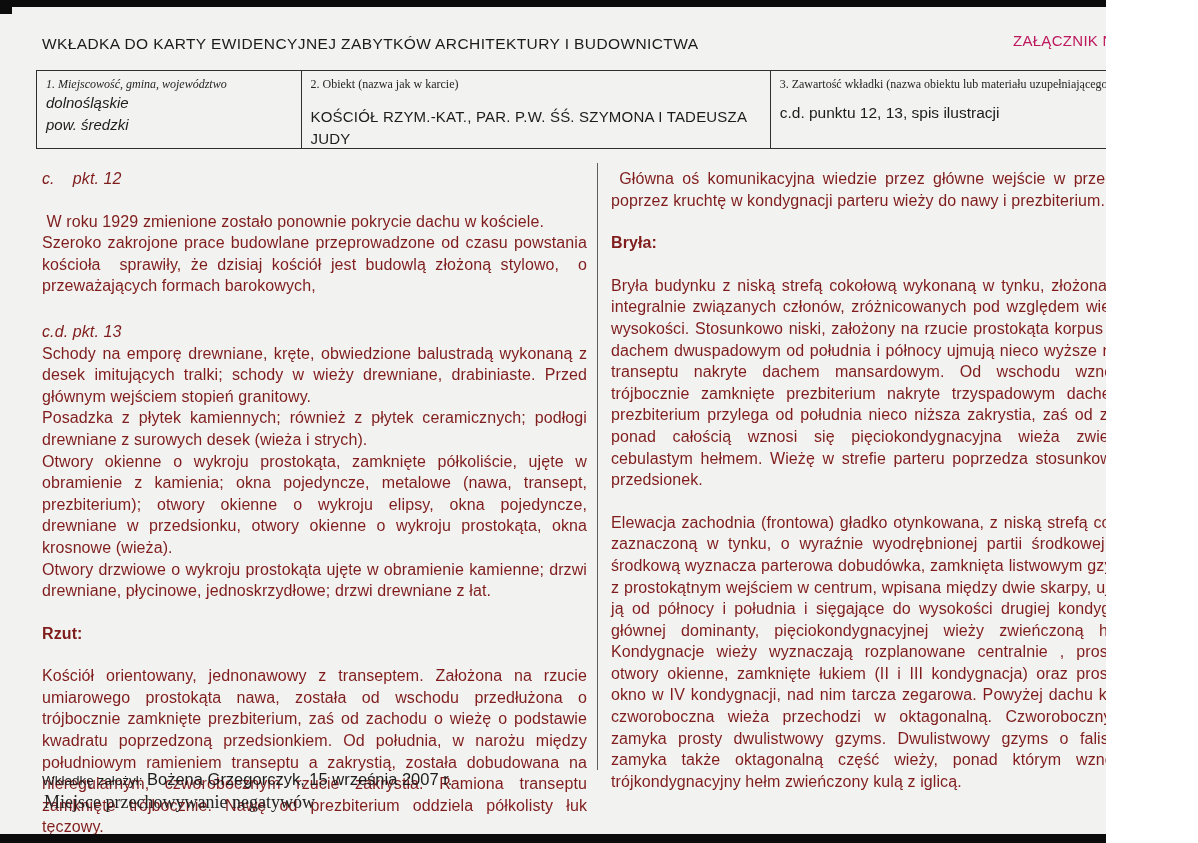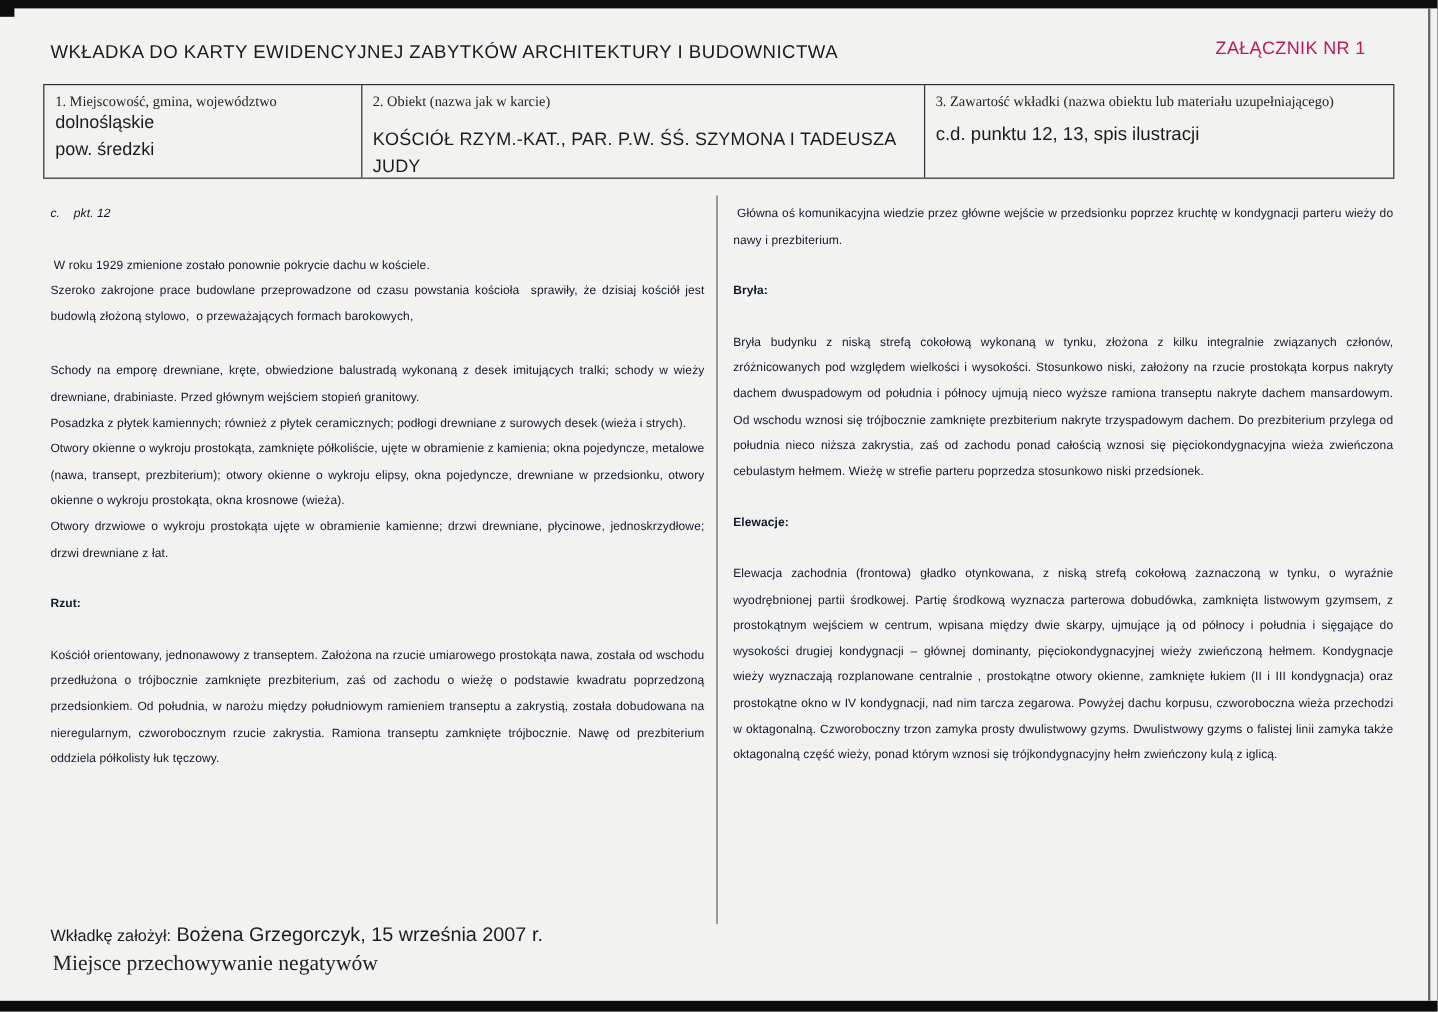--- a/index.html
+++ b/index.html
@@ -1,20 +1,20 @@
 <!DOCTYPE html>
 <html><head>
 <meta charset="utf-8">
 <style>
   * { margin:0; padding:0; box-sizing:border-box; }
   html,body { width:1198px; height:843px; }
   body { font-family:"Liberation Sans","DejaVu Sans",sans-serif; }
 
   .stage {
-    position:relative; width:1198px; height:843px;
+    position:relative; width:1106px; height:843px;
     background:#0c0c0c; overflow:hidden;
   }
   .paper {
     position:absolute; left:0; top:7px; width:1198px; height:827px;
     background:#f2f2f0; color:#1c1c1c; overflow:hidden;
   }
   .corner-tl { position:absolute; left:0; top:0; width:12px; height:14px; background:#0c0c0c; z-index:3; }
   .right-edge { position:absolute; left:1190px; top:7px; width:2px; height:827px; background:#6a6a6a; z-index:3; }
 
   .hdr-title {
@@ -25,38 +25,38 @@
     position:absolute; right:60px; top:25px;
     font-size:15px; letter-spacing:0.3px; color:#be185d;
   }
 
   .ident-table {
     position:absolute; left:36px; top:63px; width:1126px; height:79px;
     display:flex; border:1px solid #2f2f2f; background:transparent;
   }
   .cell { padding:4px 9px 4px 9px; overflow:hidden; }
   .cell + .cell { border-left:1px solid #2f2f2f; }
-  .c1 { width:264px; }
+  .c1 { width:264px;font-style:italic; }
   .c2 { width:470px; }
   .c3 { width:392px; }
   .cell-label {
     font-family:"Liberation Serif","DejaVu Serif",serif;
     font-size:12px; color:#242424; margin-top:2px;
   }
   .cell-line { font-size:15px; line-height:21.5px; }
   .c2 .cell-value { font-size:15px; line-height:22px; margin-top:14px; letter-spacing:0.2px; }
   .c3 .cell-value { font-size:15.5px; margin-top:12px; }
 
   .col { position:absolute; top:161px; }
   .col-left  { left:42px;  width:545px; }
   .col-right { left:611px; width:550px; }
   .divider { position:absolute; left:597px; top:156px; width:1px; height:607px; background:#5f5f5f; }
 
   .blk {
-    font-size:10px; line-height:21.6px; color:#0f172a;
+    font-size:16px; line-height:21.6px; color:#7f1d1d;
     text-align:justify; white-space:pre-wrap;
     margin-bottom:21px; letter-spacing:0.1px;
   }
   .blk.italic { font-style:italic; text-align:left; }
   .blk.bold   { font-weight:bold; text-align:left; }
   .blk.tight  { margin-bottom:0; }
   .blk.gap-lg { margin-bottom:24px; }
 
   .footer { position:absolute; left:42px; top:763px; }
   .f-label { font-size:13.5px; }
@@ -88,35 +88,35 @@
       <div class="cell c3">
         <div class="cell-label">3. Zawartość wkładki (nazwa obiektu lub materiału uzupełniającego)</div>
         <div class="cell-value">c.d. punktu 12, 13, spis ilustracji</div>
       </div>
     </div>
 
     <div class="col col-left">
       <div class="blk italic">c.    pkt. 12</div>
       <div class="blk para gap-lg"> W roku 1929 zmienione zostało ponownie pokrycie dachu w kościele.
 Szeroko zakrojone prace budowlane przeprowadzone od czasu powstania kościoła  sprawiły, że dzisiaj kościół jest budowlą złożoną stylowo,  o przeważających formach barokowych,</div>
+      <div class="blk italic tight">c.d. pkt. 13</div>
       <div class="blk para">Schody na emporę drewniane, kręte, obwiedzione balustradą wykonaną z desek imitujących tralki; schody w wieży drewniane, drabiniaste. Przed głównym wejściem stopień granitowy.
 Posadzka z płytek kamiennych; również z płytek ceramicznych; podłogi drewniane z surowych desek (wieża i strych).
 Otwory okienne o wykroju prostokąta, zamknięte półkoliście, ujęte w obramienie z kamienia; okna pojedyncze, metalowe (nawa, transept, prezbiterium); otwory okienne o wykroju elipsy, okna pojedyncze, drewniane w przedsionku, otwory okienne o wykroju prostokąta, okna krosnowe (wieża).
 Otwory drzwiowe o wykroju prostokąta ujęte w obramienie kamienne; drzwi drewniane, płycinowe, jednoskrzydłowe; drzwi drewniane z łat.</div>
       <div class="blk bold">Rzut:</div>
       <div class="blk para">Kościół orientowany, jednonawowy z transeptem. Założona na rzucie umiarowego prostokąta nawa, została od wschodu przedłużona o trójbocznie zamknięte prezbiterium, zaś od zachodu o wieżę o podstawie kwadratu poprzedzoną przedsionkiem. Od południa, w narożu między południowym ramieniem transeptu a zakrystią, została dobudowana na nieregularnym, czworobocznym rzucie zakrystia. Ramiona transeptu zamknięte trójbocznie. Nawę od prezbiterium oddziela półkolisty łuk tęczowy.</div>
     </div>
 
     <div class="divider"></div>
 
     <div class="col col-right">
       <div class="blk para"> Główna oś komunikacyjna wiedzie przez główne wejście w przedsionku poprzez kruchtę w kondygnacji parteru wieży do nawy i prezbiterium.</div>
       <div class="blk bold">Bryła:</div>
       <div class="blk para">Bryła budynku z niską strefą cokołową wykonaną w tynku, złożona z kilku integralnie związanych członów, zróżnicowanych pod względem wielkości i wysokości. Stosunkowo niski, założony na rzucie prostokąta korpus nakryty dachem dwuspadowym od południa i północy ujmują nieco wyższe ramiona transeptu nakryte dachem mansardowym. Od wschodu wznosi się trójbocznie zamknięte prezbiterium nakryte trzyspadowym dachem. Do prezbiterium przylega od południa nieco niższa zakrystia, zaś od zachodu ponad całością wznosi się pięciokondygnacyjna wieża zwieńczona cebulastym hełmem. Wieżę w strefie parteru poprzedza stosunkowo niski przedsionek.</div>
-      <div class="blk bold">Elewacje:</div>
       <div class="blk para">Elewacja zachodnia (frontowa) gładko otynkowana, z niską strefą cokołową zaznaczoną w tynku, o wyraźnie wyodrębnionej partii środkowej. Partię środkową wyznacza parterowa dobudówka, zamknięta listwowym gzymsem, z prostokątnym wejściem w centrum, wpisana między dwie skarpy, ujmujące ją od północy i południa i sięgające do wysokości drugiej kondygnacji – głównej dominanty, pięciokondygnacyjnej wieży zwieńczoną hełmem. Kondygnacje wieży wyznaczają rozplanowane centralnie , prostokątne otwory okienne, zamknięte łukiem (II i III kondygnacja) oraz prostokątne okno w IV kondygnacji, nad nim tarcza zegarowa. Powyżej dachu korpusu, czworoboczna wieża przechodzi w oktagonalną. Czworoboczny trzon zamyka prosty dwulistwowy gzyms. Dwulistwowy gzyms o falistej linii zamyka także oktagonalną część wieży, ponad którym wznosi się trójkondygnacyjny hełm zwieńczony kulą z iglicą.</div>
     </div>
 
     <div class="footer">
       <span class="f-label">Wkładkę założył:</span>
       <span class="f-value">Bożena Grzegorczyk, 15 września 2007 r.</span>
       <div class="f-note">Miejsce przechowywanie negatywów</div>
     </div>
 
   </div>

